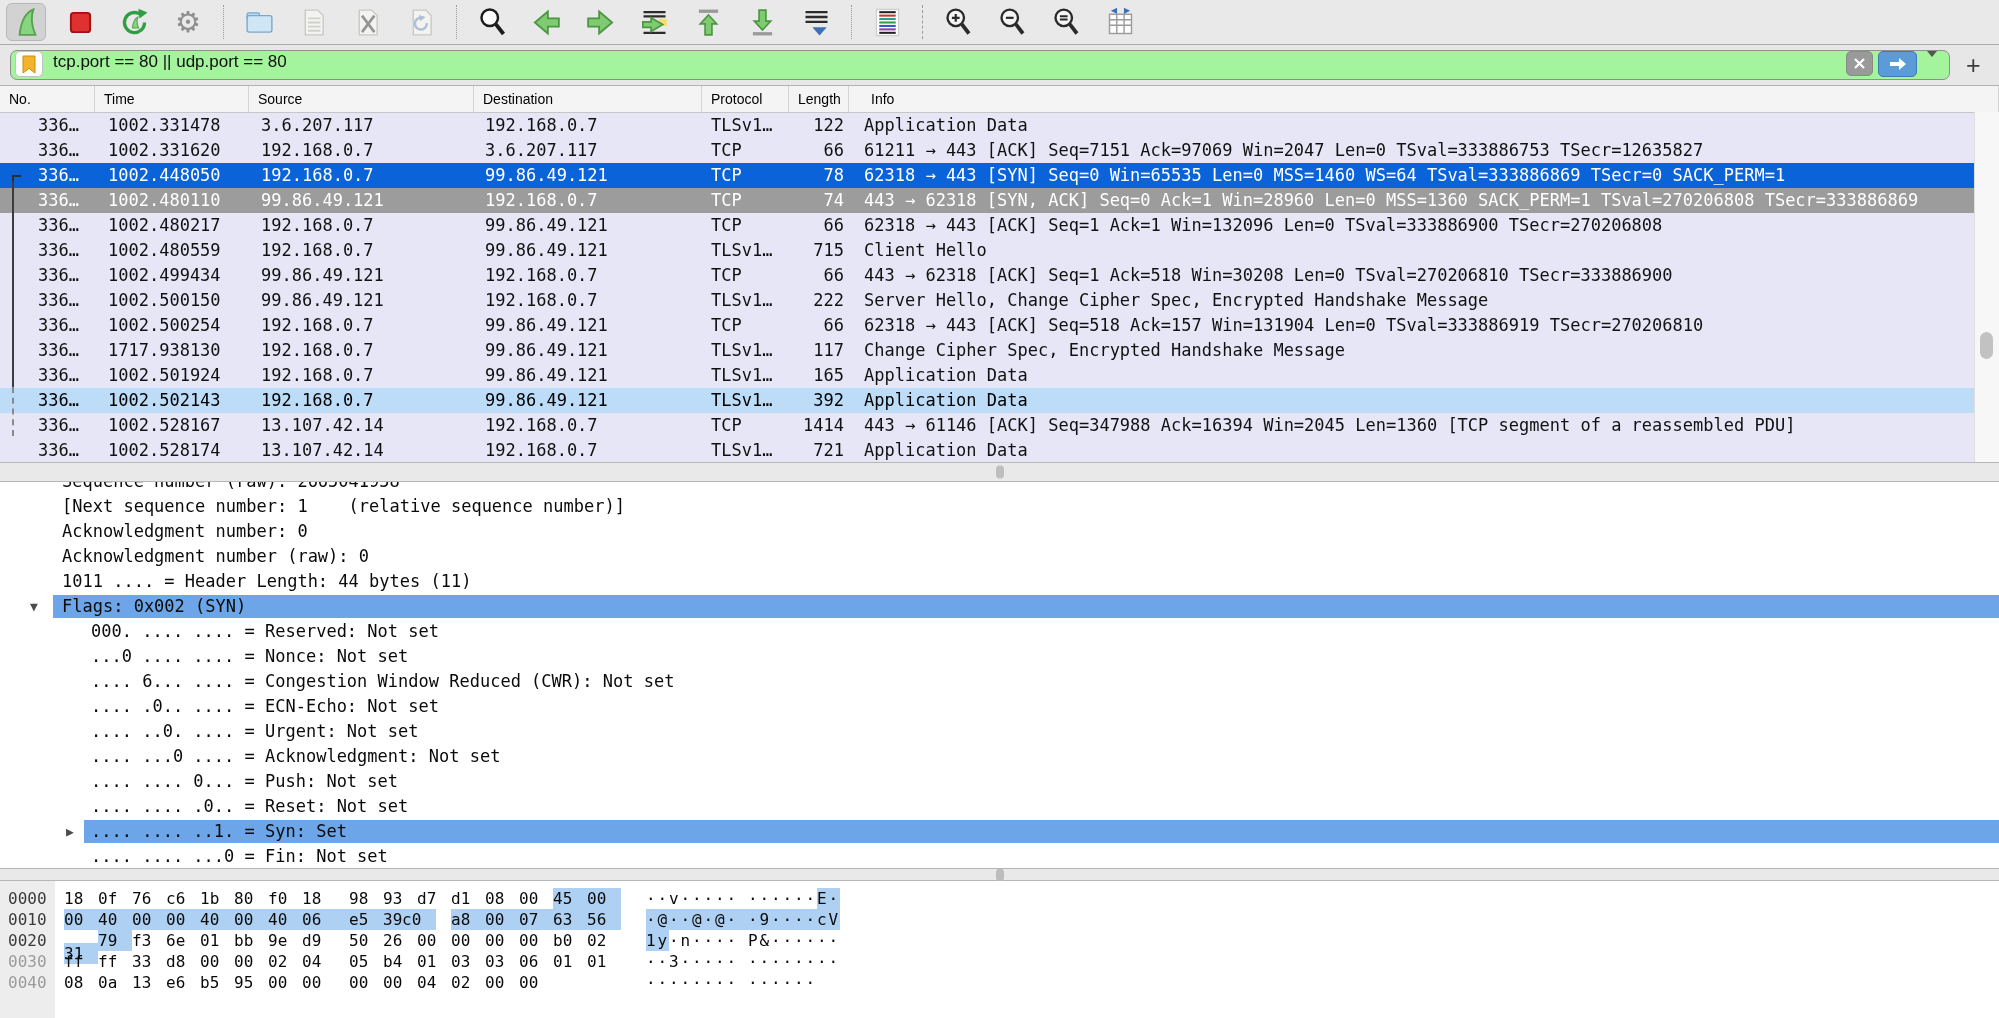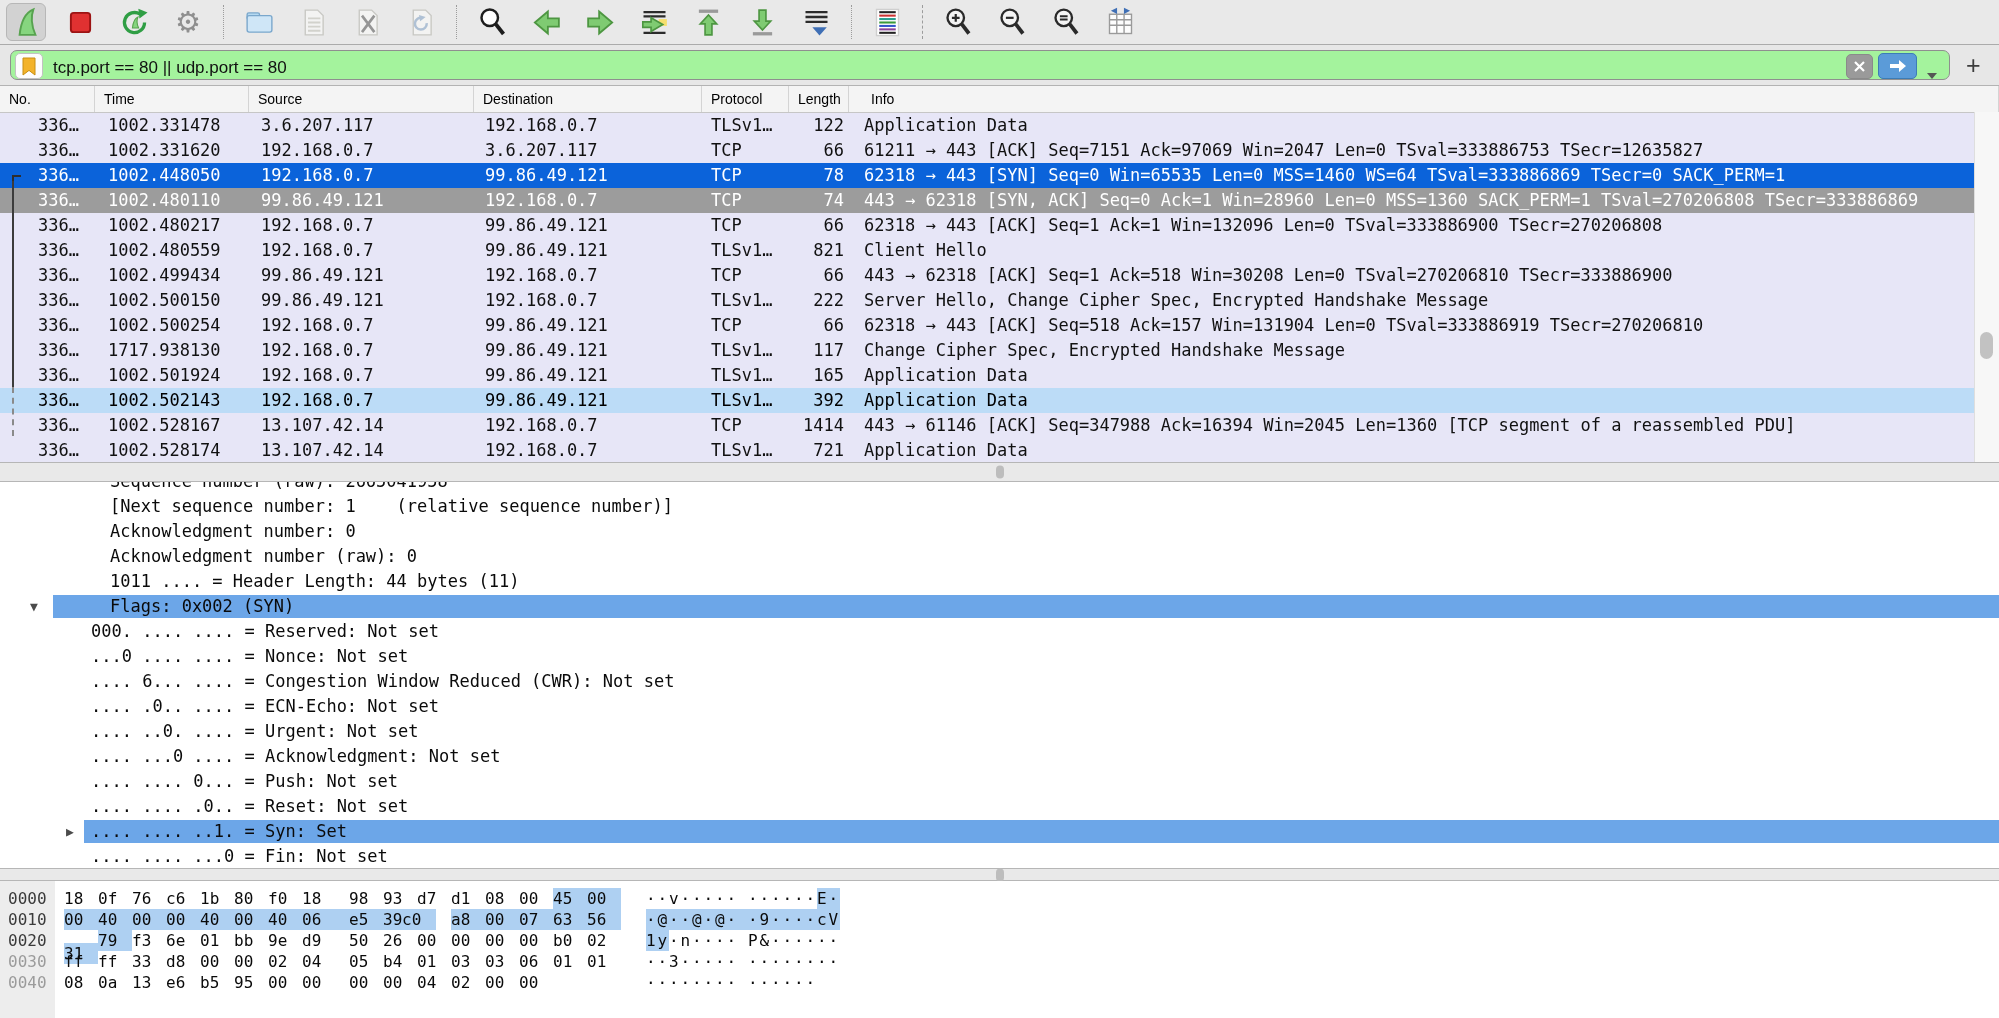--- a/index.html
+++ b/index.html
@@ -11,21 +11,21 @@
   .tbtn{width:40px;height:38px;display:flex;align-items:center;justify-content:center;flex:none;background:transparent;border:none;padding:0;}
   .tbtn.pressed{background:#d2d2d2;border:1px solid #b7b7b7;border-radius:6px;}
   .tbtn svg{width:33px;height:33px;display:block;}
   .tbtn .glyph{font-size:29px;color:#8f8f8f;line-height:1;}
   .tsep{width:0;height:34px;border-left:1px dotted #9c9c9c;margin:0 1px;flex:none;}
   .tsep.dashed{border-left:1px dashed #9c9c9c;}
   .dim{opacity:.6;}
 
   
   .filterbar{height:40px;background:#e7e7e7;border-bottom:1px solid #b3b3b3;display:flex;align-items:center;padding:0 10px;flex:none;}
-  .filter-field{height:30px;flex:0 0 1940px;background:#a4f39d;border:1px solid #8f8f8f;border-radius:7px;display:flex;align-items:flex-end;padding:0 4px;box-sizing:border-box;}
+  .filter-field{height:30px;flex:0 0 1940px;background:#a4f39d;border:1px solid #8f8f8f;border-radius:7px;display:flex;align-items:flex-start;padding:0 4px;box-sizing:border-box;}
   .bookmark-btn{width:26px;height:24px;background:#fdfdfd;border:1px solid #c2c2c2;border-radius:5px;display:flex;align-items:center;justify-content:center;margin-right:8px;flex:none;}
   .filter-input{flex:1;background:transparent;border:none;outline:none;font-family:"Liberation Sans",sans-serif;font-size:17px;color:#111;}
   .clear-btn{width:25px;height:23px;border-radius:5px;background:#9a9a9a;border:1px solid #8a8a8a;display:flex;align-items:center;justify-content:center;margin-right:5px;flex:none;}
   .apply-btn{width:37px;height:24px;border-radius:5px;background:#5b9bd8;border:1px solid #3c7cb5;display:flex;align-items:center;justify-content:center;flex:none;}
   .caret{width:0;height:0;border-left:5px solid transparent;border-right:5px solid transparent;border-top:6px solid #555;margin:0 8px 0 10px;flex:none;}
   .plus-btn{font-size:25px;color:#3d3d3d;background:none;border:none;margin-left:12px;line-height:1;padding:0 4px;}
 
   
   .plist{height:376px;flex:none;position:relative;background:#fbfbfb;overflow:hidden;}
   .phead{height:26px;background:#f4f4f4;border-bottom:1px solid #c6c6c6;display:flex;font-size:14px;color:#000;}
@@ -59,21 +59,21 @@
   
   .split{height:18px;background:#e9e9e9;border-top:1px solid #b6b6b6;border-bottom:1px solid #b6b6b6;position:relative;flex:none;}
   .split.thin{height:11px;}
   .pill{position:absolute;left:996px;top:50%;transform:translateY(-50%);width:8px;height:13px;border-radius:4px;background:#bdbdbd;}
 
   
   .details{height:386px;background:#fff;overflow:hidden;flex:none;font-family:"DejaVu Sans Mono",monospace;font-size:17px;color:#0a0a0a;}
   .drow{position:relative;height:25px;line-height:25px;white-space:pre;}
   .drow.cut{margin-top:-13px;}
   .dtext{position:relative;z-index:2;display:block;}
-  .ind1 .dtext{padding-left:62px;margin-left:48px;}
+  .ind1 .dtext{padding-left:62px;}
   .ind2 .dtext{padding-left:91px;}
   .exp{position:absolute;z-index:3;top:0;font-size:13px;color:#4b4b4b;}
   .ind1 .exp{left:30px;}
   .ind2 .exp{left:66px;}
   .dhl{position:absolute;top:1px;bottom:1px;right:0;background:#6ca6e8;z-index:1;}
   .ind1 .dhl{left:53px;}
   .ind2 .dhl{left:84px;}
 
   
   .bytes{flex:1;background:#fff;position:relative;overflow:hidden;font-family:"DejaVu Sans Mono",monospace;font-size:16px;}
@@ -313,21 +313,21 @@
           <div class="pcell c4">TCP</div>
           <div class="pcell c5">66</div>
           <div class="pcell c6">62318 → 443 [ACK] Seq=1 Ack=1 Win=132096 Len=0 TSval=333886900 TSecr=270206808</div>
         </div>
         <div class="prow ">
           <div class="pcell c0">336…</div>
           <div class="pcell c1">1002.480559</div>
           <div class="pcell c2">192.168.0.7</div>
           <div class="pcell c3">99.86.49.121</div>
           <div class="pcell c4">TLSv1…</div>
-          <div class="pcell c5">821</div>
+          <div class="pcell c5">715</div>
           <div class="pcell c6">Client Hello</div>
         </div>
         <div class="prow ">
           <div class="pcell c0">336…</div>
           <div class="pcell c1">1002.499434</div>
           <div class="pcell c2">99.86.49.121</div>
           <div class="pcell c3">192.168.0.7</div>
           <div class="pcell c4">TCP</div>
           <div class="pcell c5">66</div>
           <div class="pcell c6">443 → 62318 [ACK] Seq=1 Ack=518 Win=30208 Len=0 TSval=270206810 TSecr=333886900</div>

